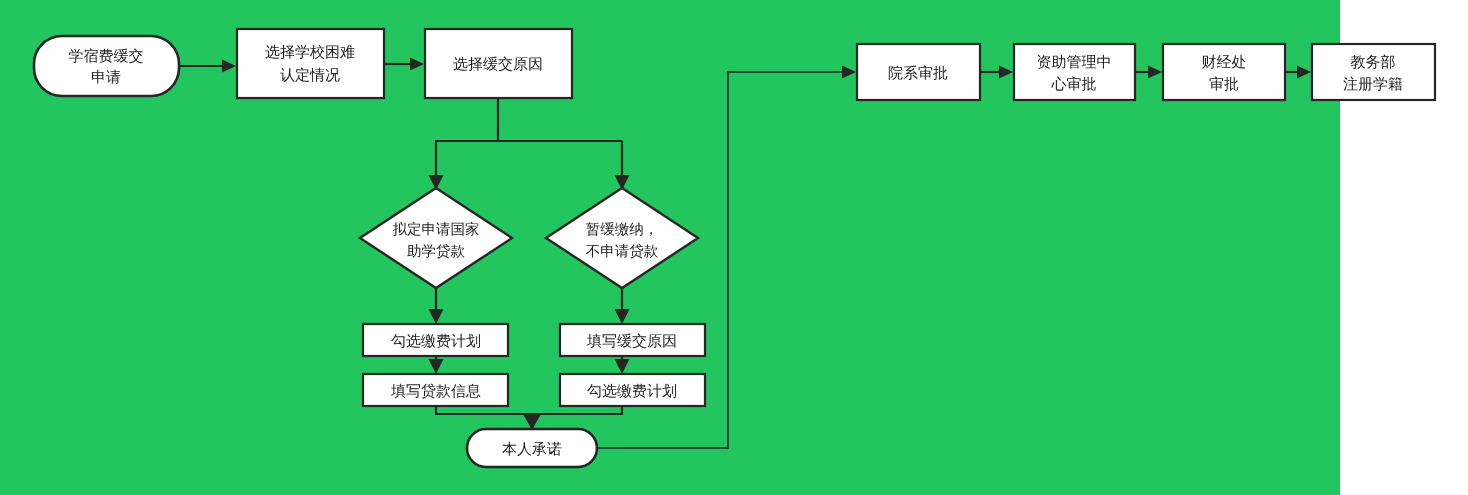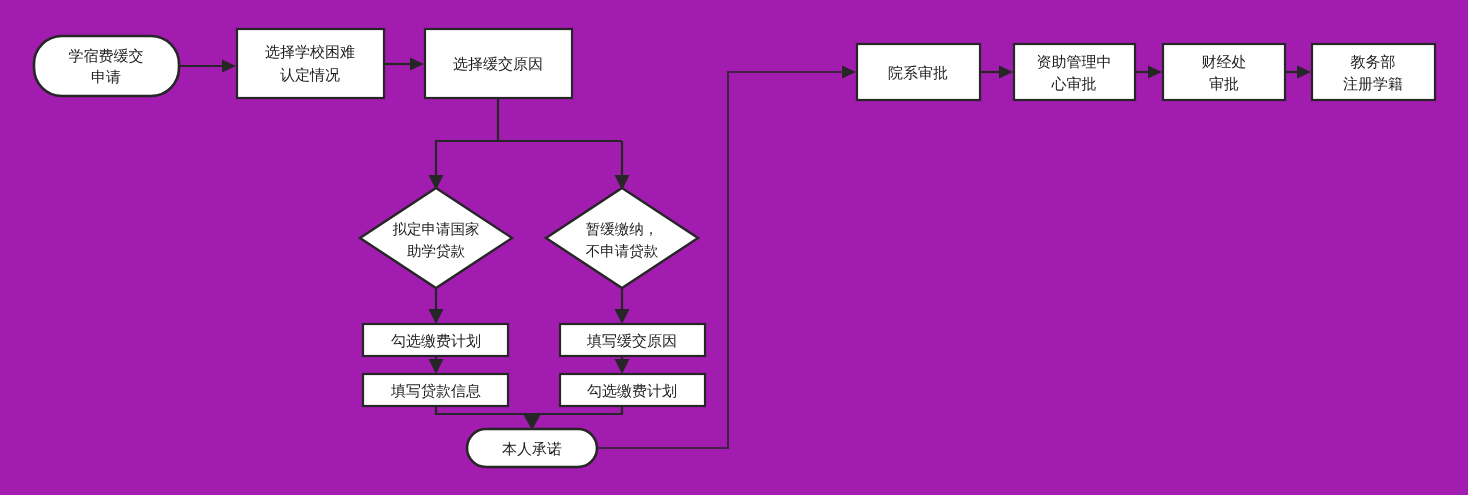--- a/index.html
+++ b/index.html
@@ -9,23 +9,23 @@
     background: #ffffff;
   }
   body {
     width: 1468px;
     height: 495px;
     overflow: hidden;
     font-family: "DejaVu Sans", "Liberation Sans", sans-serif;
   }
   #flow-root {
     position: relative;
-    width: 1468px;
+    width: 1340px;
     height: 495px;
-    background: #a21caf;
+    background: #22c55e;
   }
   svg#flow-svg {
     display: block;
     width: 1468px;
     height: 495px;
   }
   .node-shape {
     fill: #ffffff;
     stroke: #262626;
     stroke-width: 2.2;

